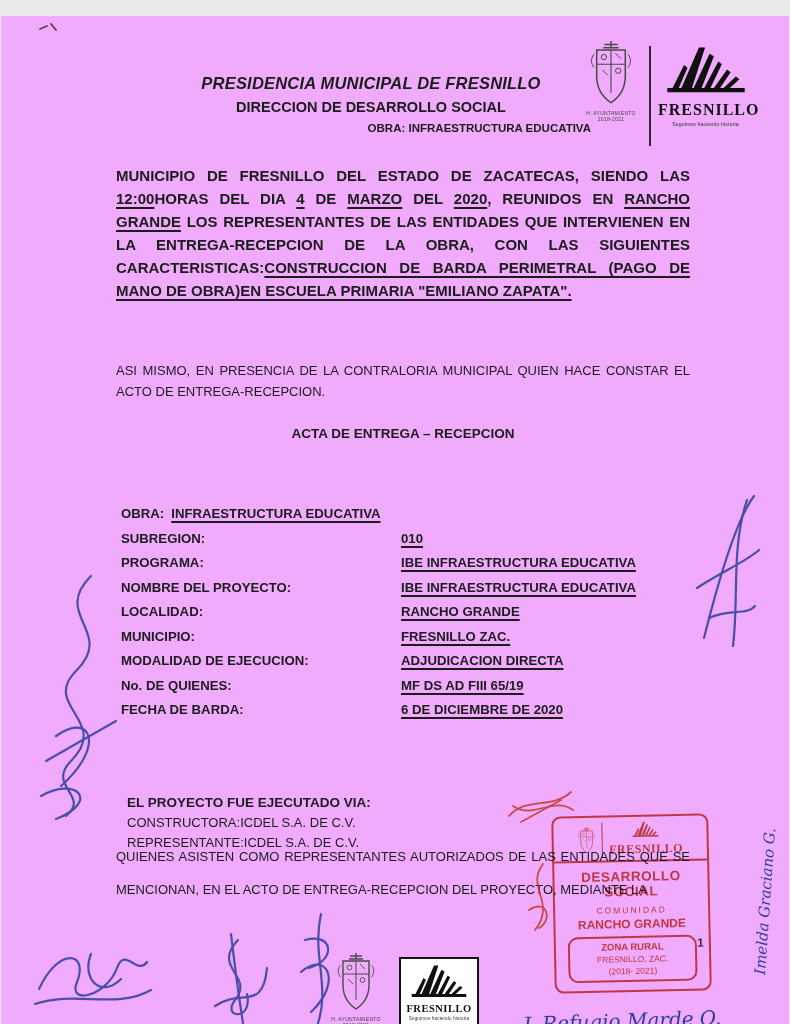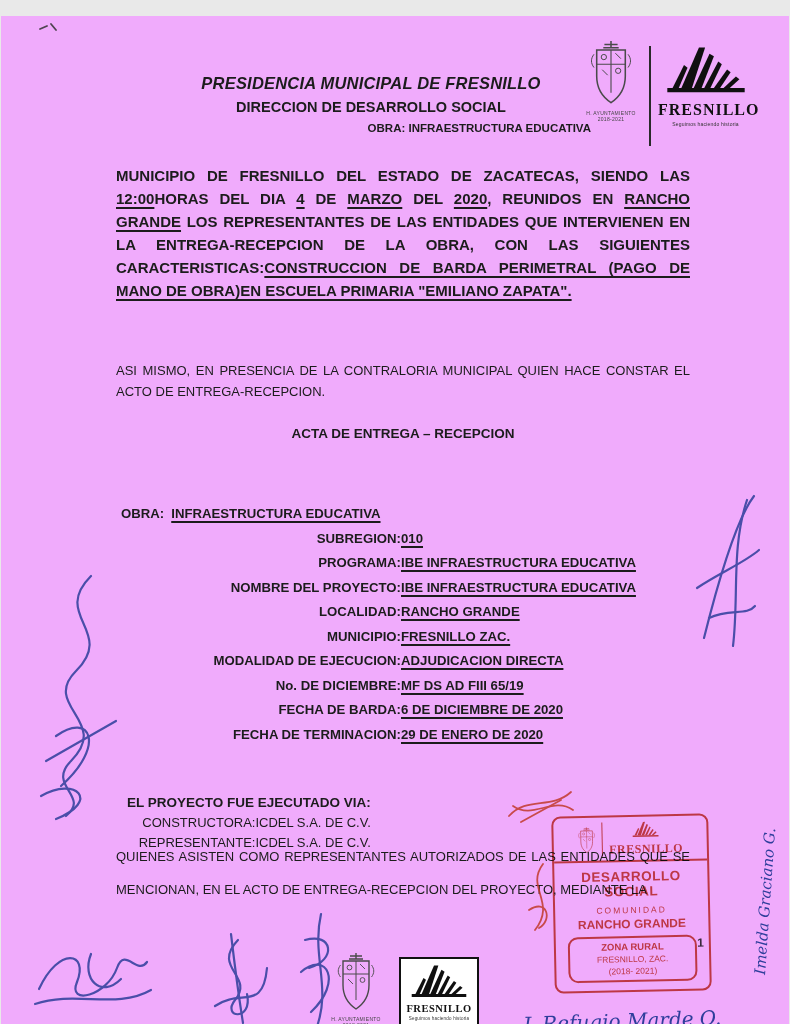--- a/index.html
+++ b/index.html
@@ -2,21 +2,21 @@
 <html style="--ink-blue: #2e3e9b; --stamp-red: #c23a2c;"><head>
 <meta charset="utf-8">
 <style>
   * { margin:0; padding:0; box-sizing:border-box; }
   html,body { background:#e9e9e9; }
   body { font-family:"Liberation Sans", sans-serif; }
   .page {
     position:relative; width:788px; height:1024px; margin:16px auto;
     background:#f0abfc; color:#1c1c1c; overflow:hidden;
   }
-  .abs { position:absolute;text-align:right; }
+  .abs { position:absolute; }
   .u { text-decoration:underline; text-decoration-thickness:1.6px; text-underline-offset:3px; }
 
   
   .header-block { left:150px; top:58px; width:440px; text-align:center; }
   .hdr1 { font-size:16.5px; font-weight:bold; font-style:italic; letter-spacing:.2px; }
   .hdr2 { font-size:14.5px; font-weight:bold; margin-top:6px;text-align:center; }
   .hdr3 { font-size:11.5px; font-weight:bold; margin-top:7px;text-align:right; }
 
   
   .crest-gray { color:#4a4a4a; }
@@ -172,30 +172,26 @@
     </div>
     <div class="frow">
       <span class="flabel">MUNICIPIO:</span>
       <span class="fvalue">FRESNILLO ZAC.</span>
     </div>
     <div class="frow">
       <span class="flabel">MODALIDAD DE EJECUCION:</span>
       <span class="fvalue">ADJUDICACION DIRECTA</span>
     </div>
     <div class="frow">
-      <span class="flabel">No. DE DICIEMBRE:</span>
+      <span class="flabel">No. DE QUIENES:</span>
       <span class="fvalue">MF DS AD FIII 65/19</span>
     </div>
     <div class="frow">
       <span class="flabel">FECHA DE BARDA:</span>
       <span class="fvalue">6 DE DICIEMBRE DE 2020</span>
-    </div>
-    <div class="frow">
-      <span class="flabel">FECHA DE TERMINACION:</span>
-      <span class="fvalue">29 DE ENERO DE 2020</span>
     </div>
   </div>
 
   <div class="abs executed">
     <div class="exec-head">EL PROYECTO FUE EJECUTADO VIA:</div>
     <div>CONSTRUCTORA:ICDEL S.A. DE C.V.</div>
     <div>REPRESENTANTE:ICDEL S.A. DE C.V.</div>
   </div>
 
   <p class="abs closing">QUIENES ASISTEN COMO REPRESENTANTES AUTORIZADOS DE LAS ENTIDADES QUE SE MENCIONAN, EN EL ACTO DE ENTREGA-RECEPCION DEL PROYECTO, MEDIANTE LA</p>

